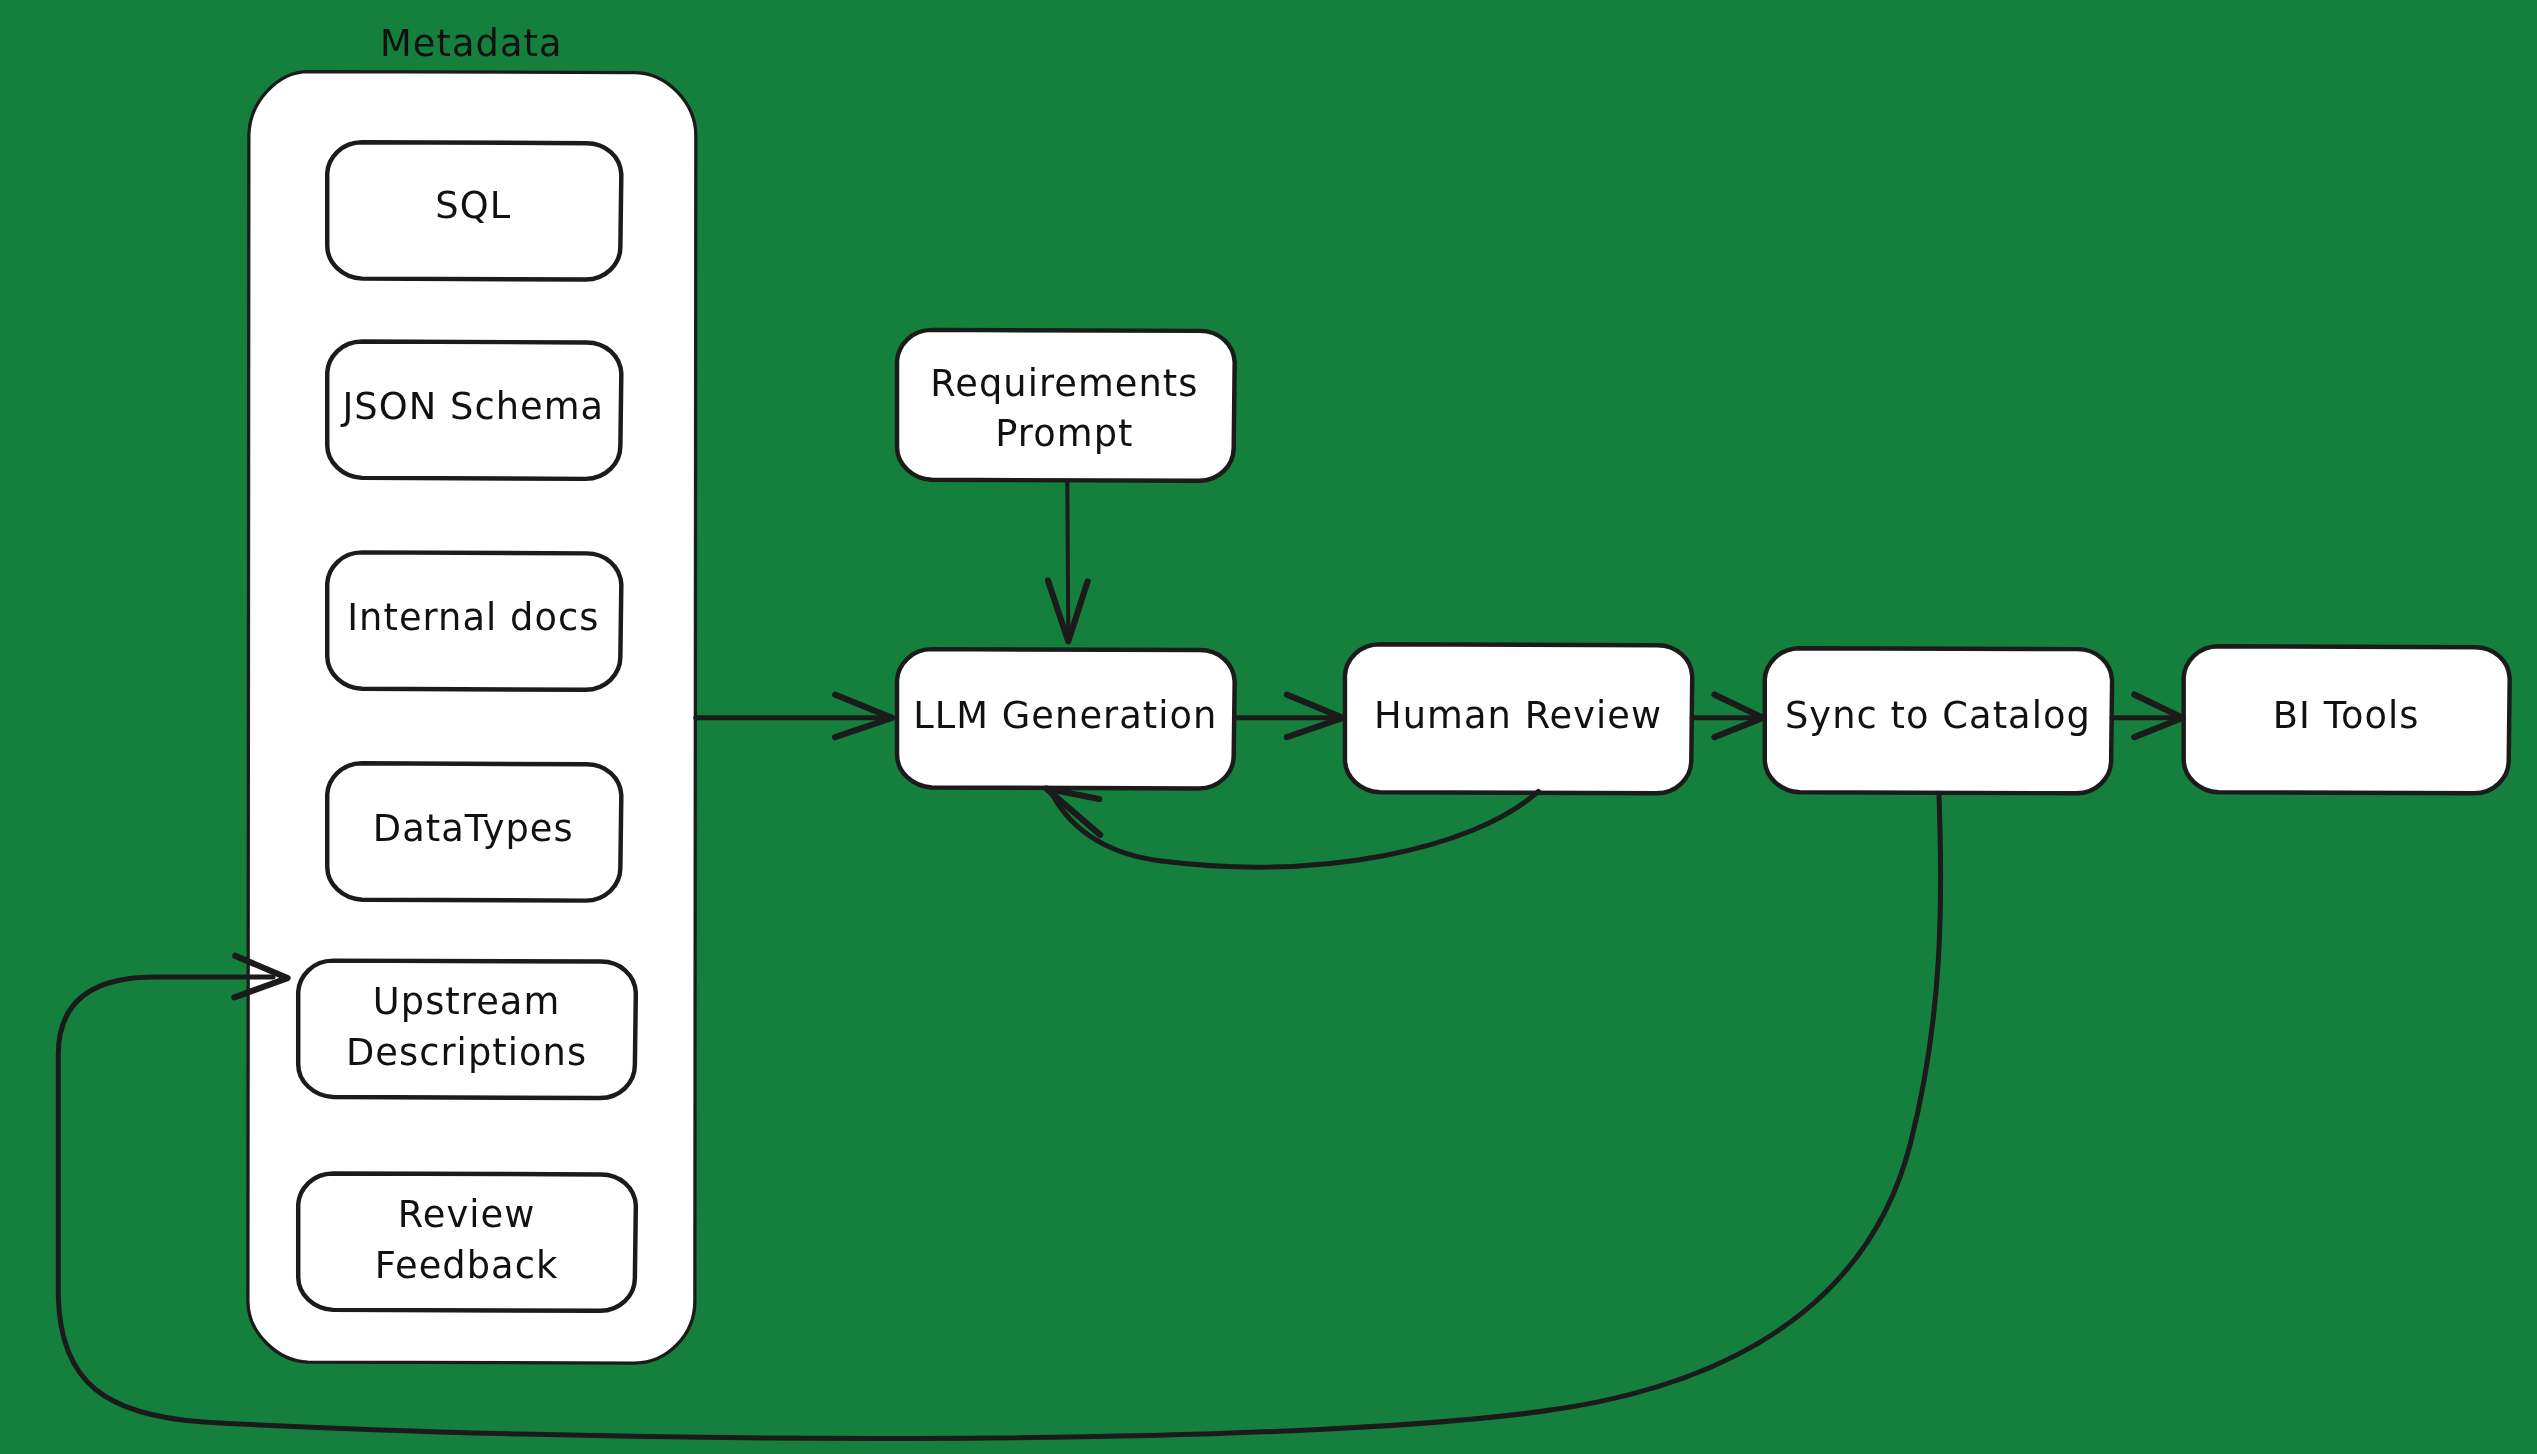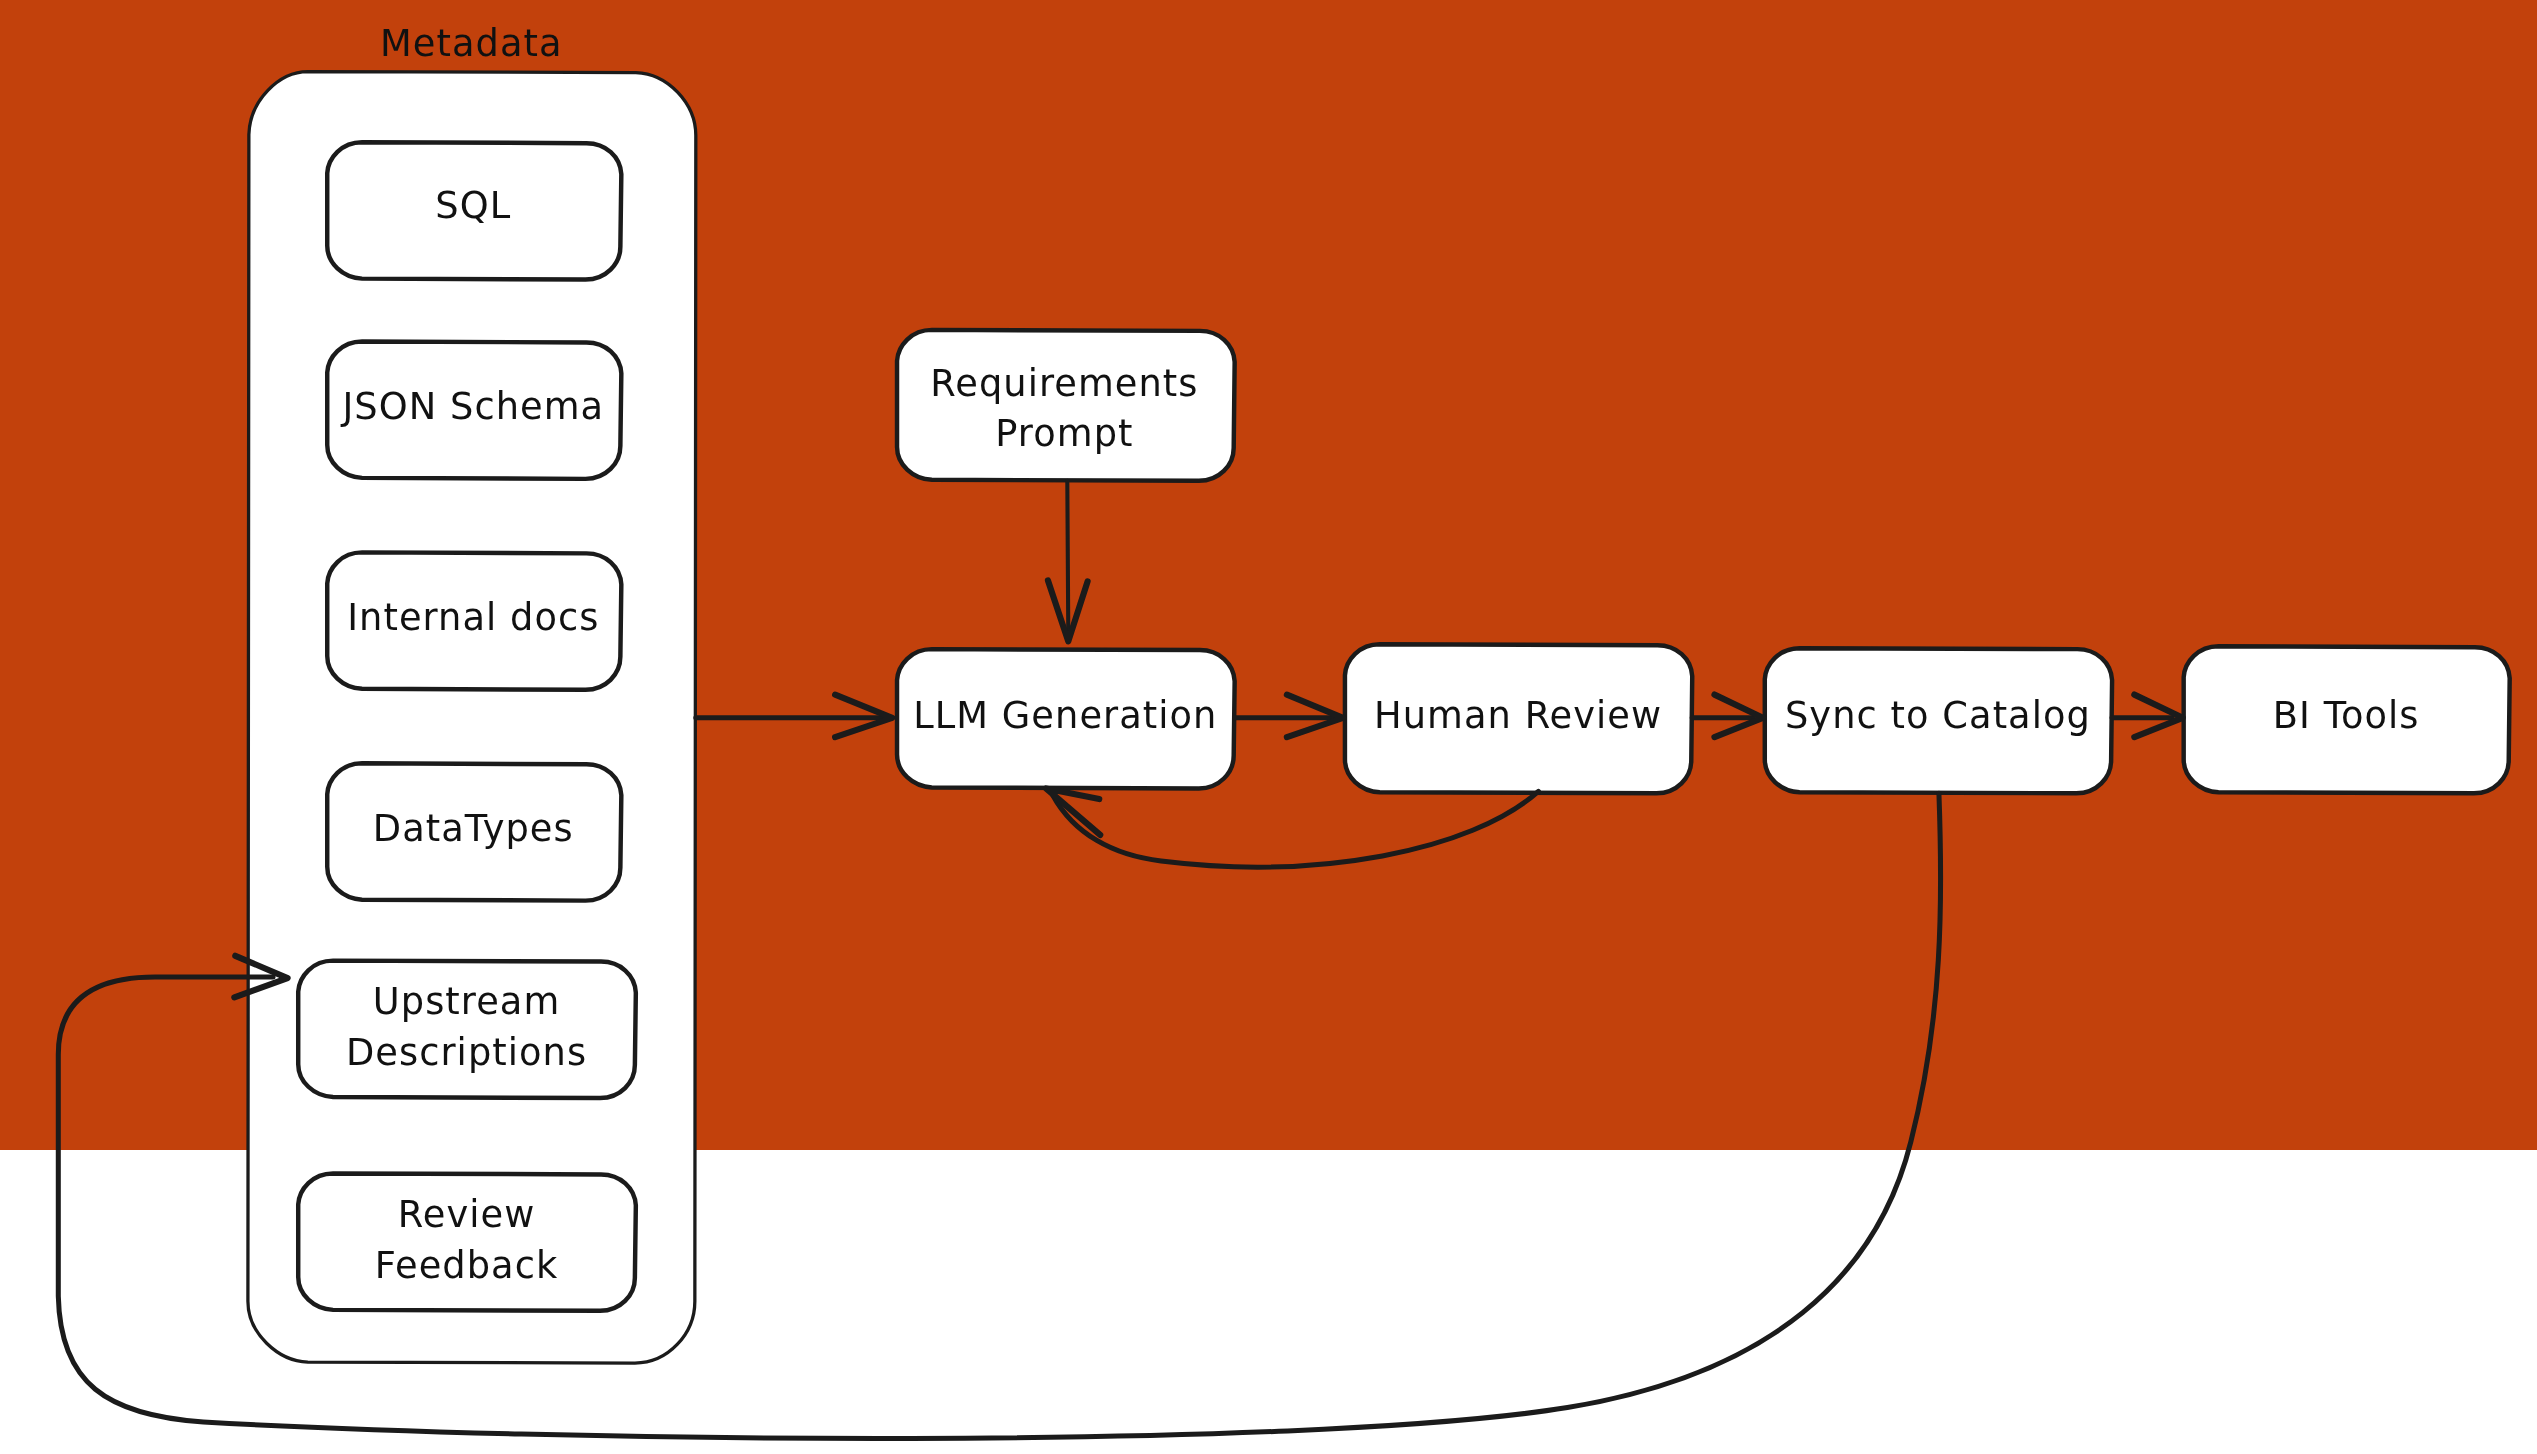--- a/index.html
+++ b/index.html
@@ -9,22 +9,22 @@
   }
   body {
     width: 2538px;
     height: 1454px;
     overflow: hidden;
     font-family: "DejaVu Sans", sans-serif;
   }
   #diagram-root {
     position: relative;
     width: 2538px;
-    height: 1150px;
-    background: #c2410c;
+    height: 1454px;
+    background: #15803d;
   }
   svg.diagram-canvas {
     position: absolute;
     inset: 0;
     width: 2538px;
     height: 1454px;
     display: block;
   }
   .node-shape {
     fill: #ffffff;

